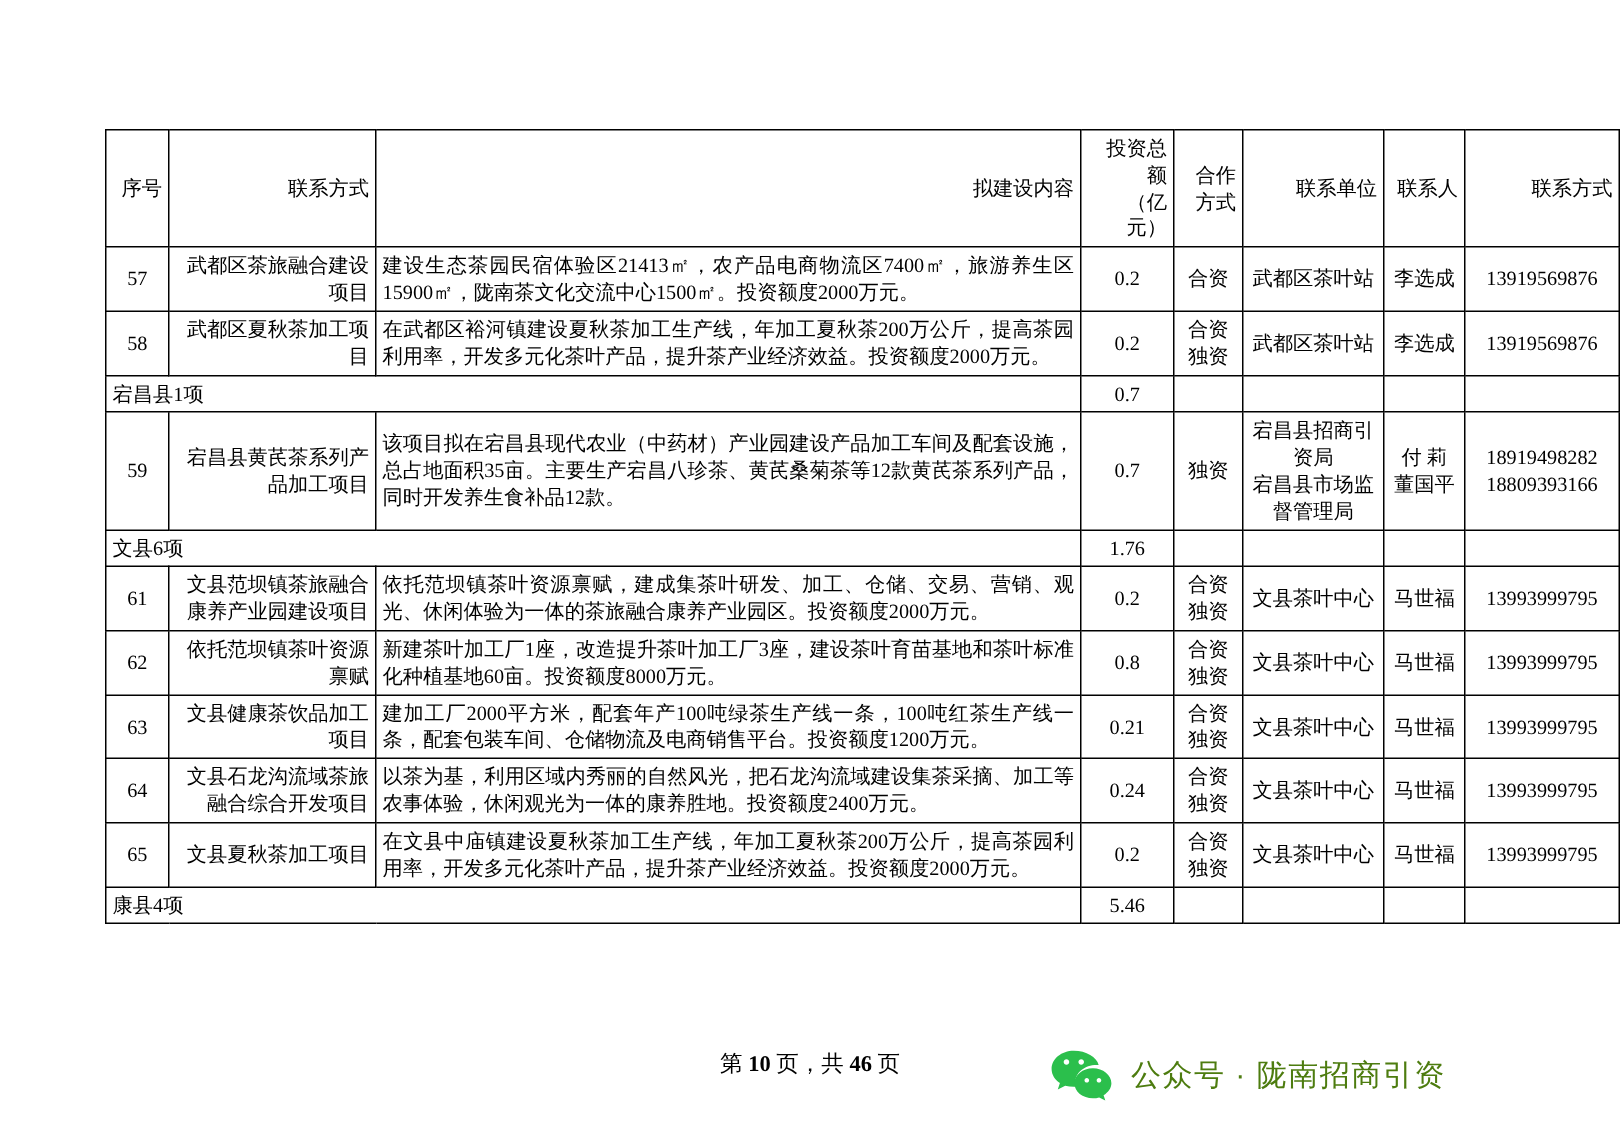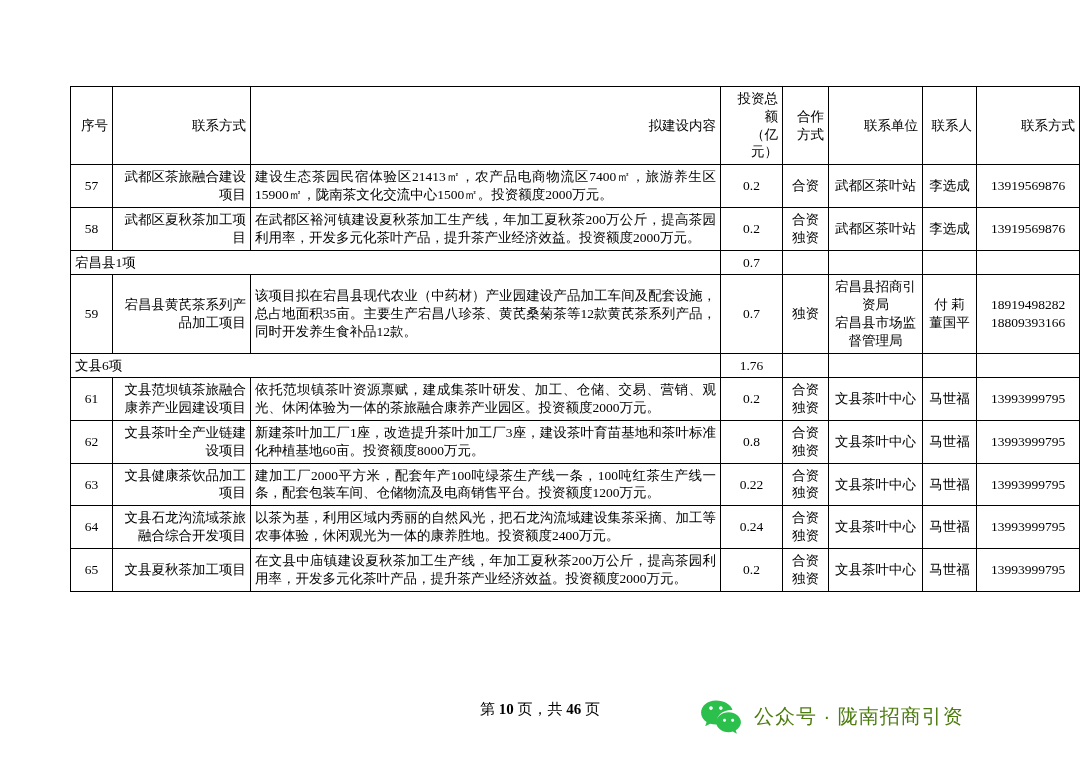--- a/index.html
+++ b/index.html
@@ -202,35 +202,35 @@
           <td class="c">0.2</td>
           <td class="c two-line">合资
 独资</td>
           <td class="c">文县茶叶中心</td>
           <td class="c">马世福</td>
           <td class="c tight">13993999795</td>
         </tr>
 
         <tr>
           <td class="c">62</td>
-          <td class="nm">文县茶叶全产业链建设项目</td>
+          <td class="nm">依托范坝镇茶叶资源禀赋</td>
           <td class="just">新建茶叶加工厂1座，改造提升茶叶加工厂3座，建设茶叶育苗基地和茶叶标准化种植基地60亩。投资额度8000万元。</td>
           <td class="c">0.8</td>
           <td class="c two-line">合资
 独资</td>
           <td class="c">文县茶叶中心</td>
           <td class="c">马世福</td>
           <td class="c tight">13993999795</td>
         </tr>
 
         <tr>
           <td class="c">63</td>
           <td class="nm">文县健康茶饮品加工项目</td>
           <td class="just">建加工厂2000平方米，配套年产100吨绿茶生产线一条，100吨红茶生产线一条，配套包装车间、仓储物流及电商销售平台。投资额度1200万元。</td>
-          <td class="c">0.22</td>
+          <td class="c">0.21</td>
           <td class="c two-line">合资
 独资</td>
           <td class="c">文县茶叶中心</td>
           <td class="c">马世福</td>
           <td class="c tight">13993999795</td>
         </tr>
 
         <tr>
           <td class="c">64</td>
           <td class="nm">文县石龙沟流域茶旅融合综合开发项目</td>
@@ -248,20 +248,28 @@
           <td class="nm">文县夏秋茶加工项目</td>
           <td class="just">在文县中庙镇建设夏秋茶加工生产线，年加工夏秋茶200万公斤，提高茶园利用率，开发多元化茶叶产品，提升茶产业经济效益。投资额度2000万元。</td>
           <td class="c">0.2</td>
           <td class="c two-line">合资
 独资</td>
           <td class="c">文县茶叶中心</td>
           <td class="c">马世福</td>
           <td class="c tight">13993999795</td>
         </tr>
 
+        <tr>
+          <td class="sub" colspan="3">康县4项</td>
+          <td class="c">5.46</td>
+          <td class="c"></td>
+          <td class="c"></td>
+          <td class="c"></td>
+          <td class="c"></td>
+        </tr>
 
       </tbody>
     </table>
   </div>
 
   <div class="footer-page">
     <span>第</span>
     <span class="pg">10</span>
     <span>页，共</span>
     <span class="pg">46</span>

